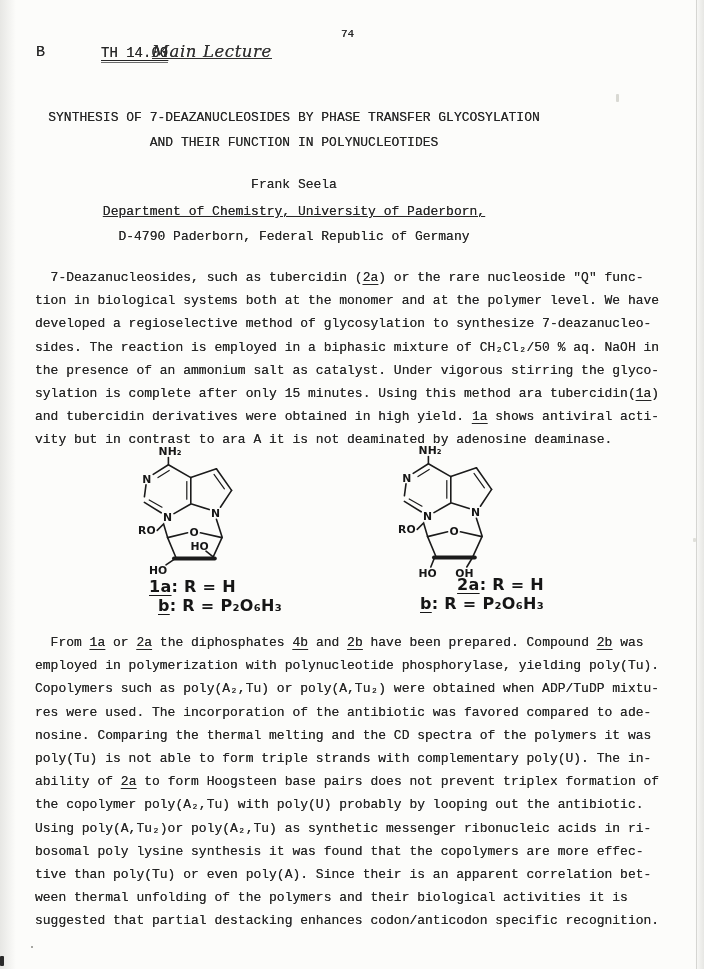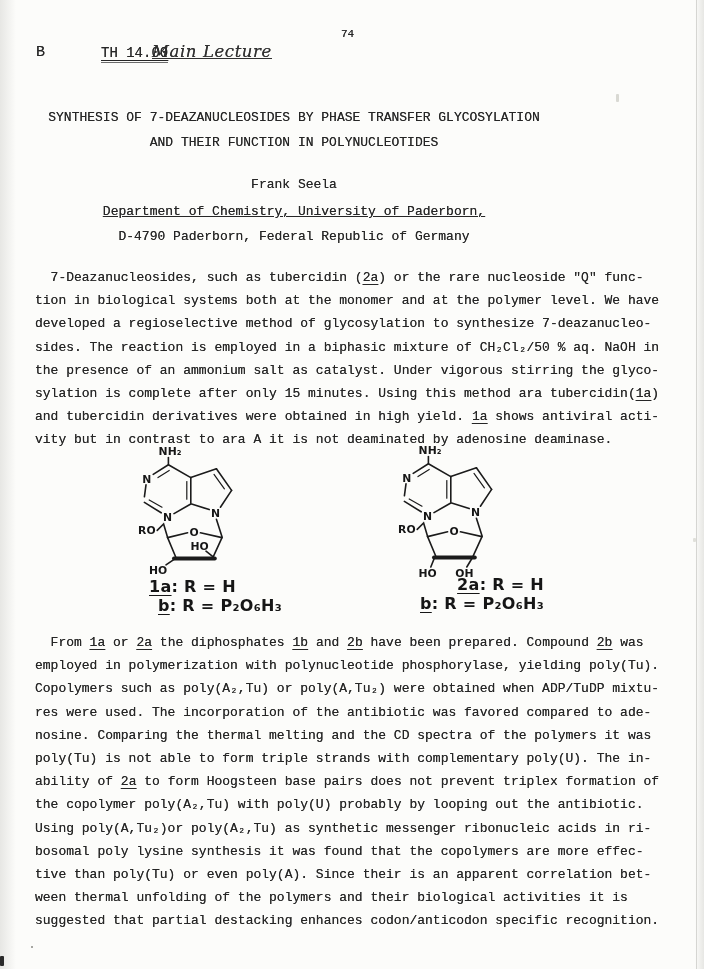--- a/index.html
+++ b/index.html
@@ -165,21 +165,21 @@
       <text x="62" y="167" text-anchor="middle">HO</text>
       <text x="108" y="167" text-anchor="middle">OH</text>
     </g>
   </svg>
   <div class="caption" style="left:411px; top:576px;text-align:right;">
     <div><u>2a</u>: R = H</div>
     <div class="cap2"><u>b</u>: R = P₂O₆H₃</div>
   </div>
 
   <div class="para para2">
-    <div class="typeline">  From <u>1a</u> or <u>2a</u> the diphosphates <u>1b</u> and <u>2b</u> have been prepared. Compound <u>2b</u> was</div>
+    <div class="typeline">  From <u>1a</u> or <u>2a</u> the diphosphates <u>4b</u> and <u>2b</u> have been prepared. Compound <u>2b</u> was</div>
     <div class="typeline">employed in polymerization with polynucleotide phosphorylase, yielding poly(Tu).</div>
     <div class="typeline">Copolymers such as poly(A₂,Tu) or poly(A,Tu₂) were obtained when ADP/TuDP mixtu-</div>
     <div class="typeline">res were used. The incorporation of the antibiotic was favored compared to ade-</div>
     <div class="typeline">nosine. Comparing the thermal melting and the CD spectra of the polymers it was</div>
     <div class="typeline">poly(Tu) is not able to form triple strands with complementary poly(U). The in-</div>
     <div class="typeline">ability of <u>2a</u> to form Hoogsteen base pairs does not prevent triplex formation of</div>
     <div class="typeline">the copolymer poly(A₂,Tu) with poly(U) probably by looping out the antibiotic.</div>
     <div class="typeline">Using poly(A,Tu₂)or poly(A₂,Tu) as synthetic messenger ribonucleic acids in ri-</div>
     <div class="typeline">bosomal poly lysine synthesis it was found that the copolymers are more effec-</div>
     <div class="typeline">tive than poly(Tu) or even poly(A). Since their is an apparent correlation bet-</div>

